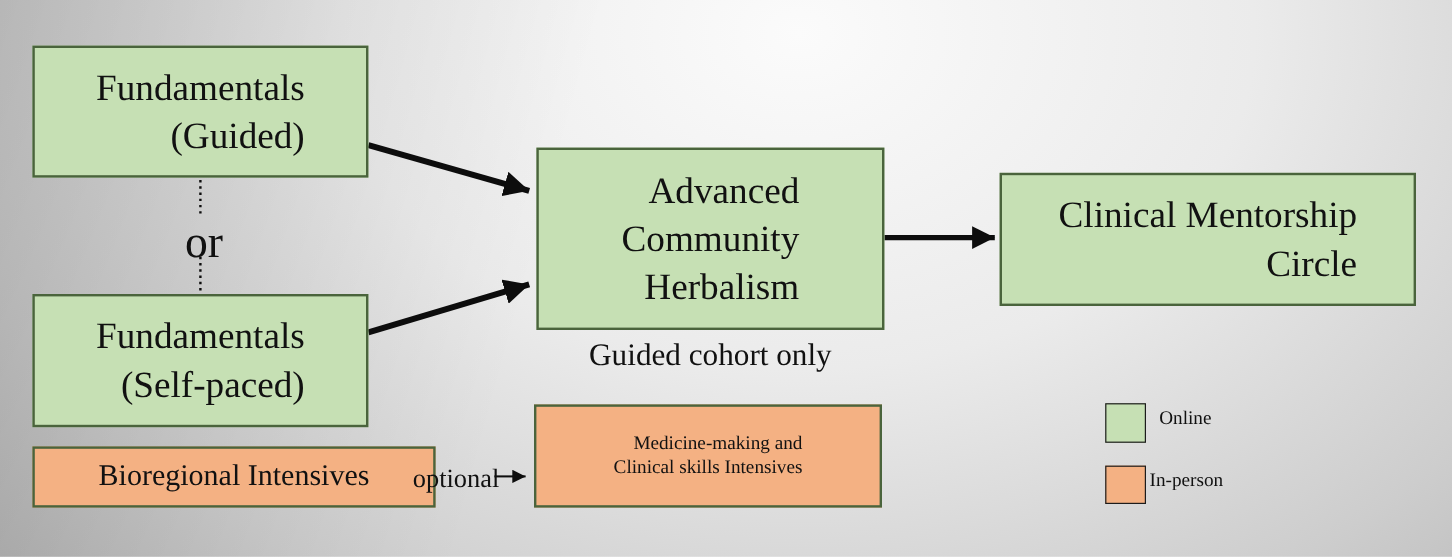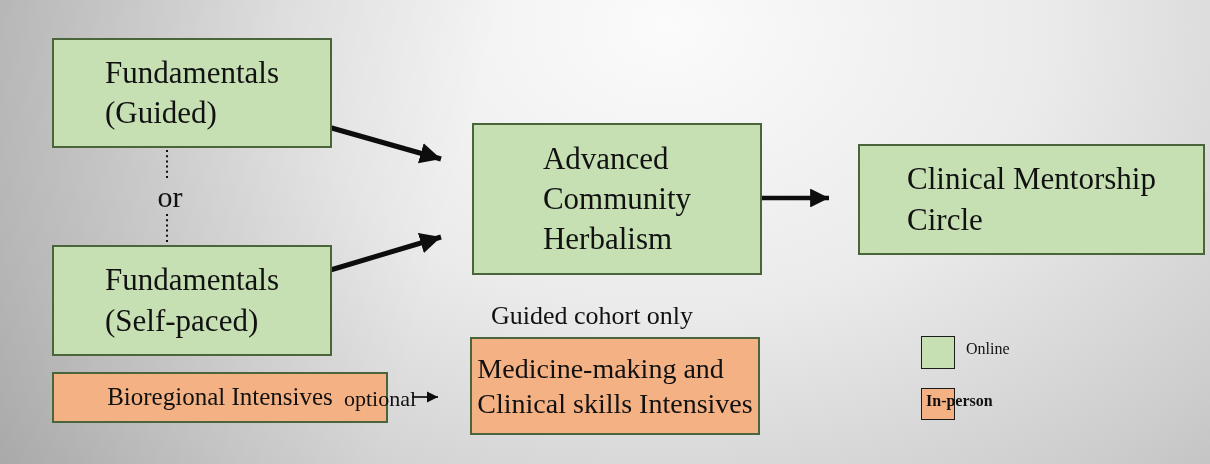--- a/index.html
+++ b/index.html
@@ -14,26 +14,25 @@
     background-image:
       linear-gradient(105deg, rgba(0,0,0,0.13) 0%, rgba(0,0,0,0.0) 38%),
       radial-gradient(ellipse 950px 700px at 55% 6%, #fbfbfb 0%, #ebebeb 40%, #cdcdcd 76%, #b5b5b5 100%);
   }
   .arrow-layer{
     position:absolute;left:0;top:0;width:1210px;height:464px;z-index:1;
   }
   .node{
     position:absolute;z-index:2;
     display:flex;align-items:center;justify-content:center;
-    text-align:left;
+    text-align:right;
     border:2.5px solid #4a643c;
     box-sizing:border-box;
     white-space:pre-line;
     line-height:1.3;
-    margin-left:25px;
   }
   .node.green{background:#c6e0b4;}
   .node.orange{background:#f4b183;}
   .big{font-size:31px;}
   .caption{
     position:absolute;z-index:2;text-align:center;font-size:26px;line-height:1.1;
   }
   .connector-label{
     position:absolute;z-index:2;text-align:center;
   }
@@ -41,30 +40,30 @@
     position:absolute;z-index:2;border:1.5px solid #1c1c1c;box-sizing:border-box;
   }
   .legend-label{
     position:absolute;z-index:2;font-size:16px;line-height:1.2;
   }
   
   .n-fg{left:27px;top:38px;width:280px;height:110px;}
   .n-fs{left:27px;top:245px;width:280px;height:111px;}
   .n-bio{left:27px;top:372px;width:336px;height:51px;font-size:25px;}
   .n-adv{left:447px;top:123px;width:290px;height:152px;}
-  .n-med{left:445px;top:337px;width:290px;height:98px;font-size:28px;line-height:1.25;}
+  .n-med{left:445px;top:337px;width:290px;height:86px;font-size:16px;line-height:1.25;}
   .n-cmc{left:833px;top:144px;width:347px;height:111px;}
-  .cap-adv{left:447px;top:282px;width:290px;margin-top:20px;}
+  .cap-adv{left:447px;top:282px;width:290px;}
   .cap-cmc{left:833px;top:262px;width:347px;}
-  .lbl-or{left:140px;top:180px;width:60px;font-size:30px;}
+  .lbl-or{left:140px;top:180px;width:60px;font-size:38px;}
   .lbl-opt{left:344px;top:386px;width:72px;font-size:22px;}
   .sw-online{left:921px;top:336px;width:34px;height:33px;background:#c6e0b4;}
   .sw-inperson{left:921px;top:388px;width:34px;height:32px;background:#f4b183;}
   .ll-online{left:966px;top:339px;}
-  .ll-inperson{left:926px;top:391px;font-weight:bold;}
+  .ll-inperson{left:958px;top:391px;}
 </style>
 </head>
 <body>
 
 <div class="canvas">
 
   <svg class="arrow-layer" viewBox="0 0 1210 464" xmlns="http://www.w3.org/2000/svg">
     <defs>
       <marker id="bigHead" viewBox="0 0 10 10" refX="10" refY="5" markerWidth="4.2" markerHeight="4.2" orient="auto">
         <path d="M0,0 L10,5 L0,10 z" fill="#0d0d0d"></path>

